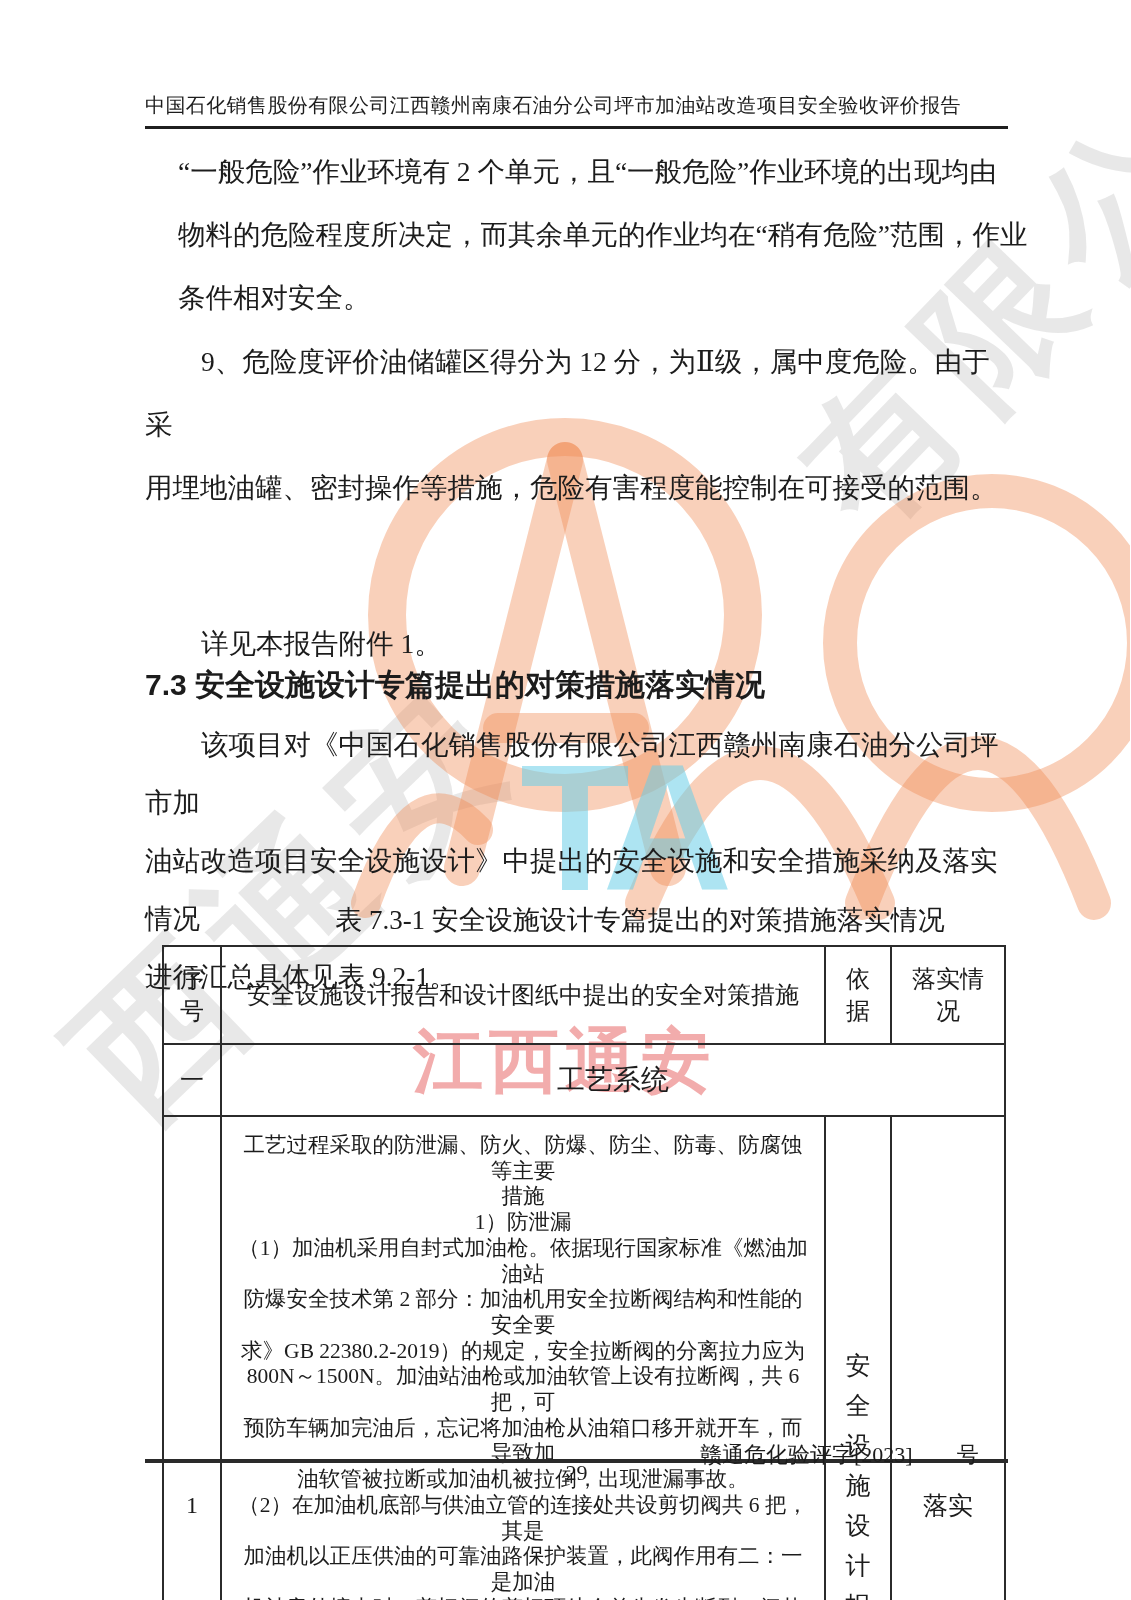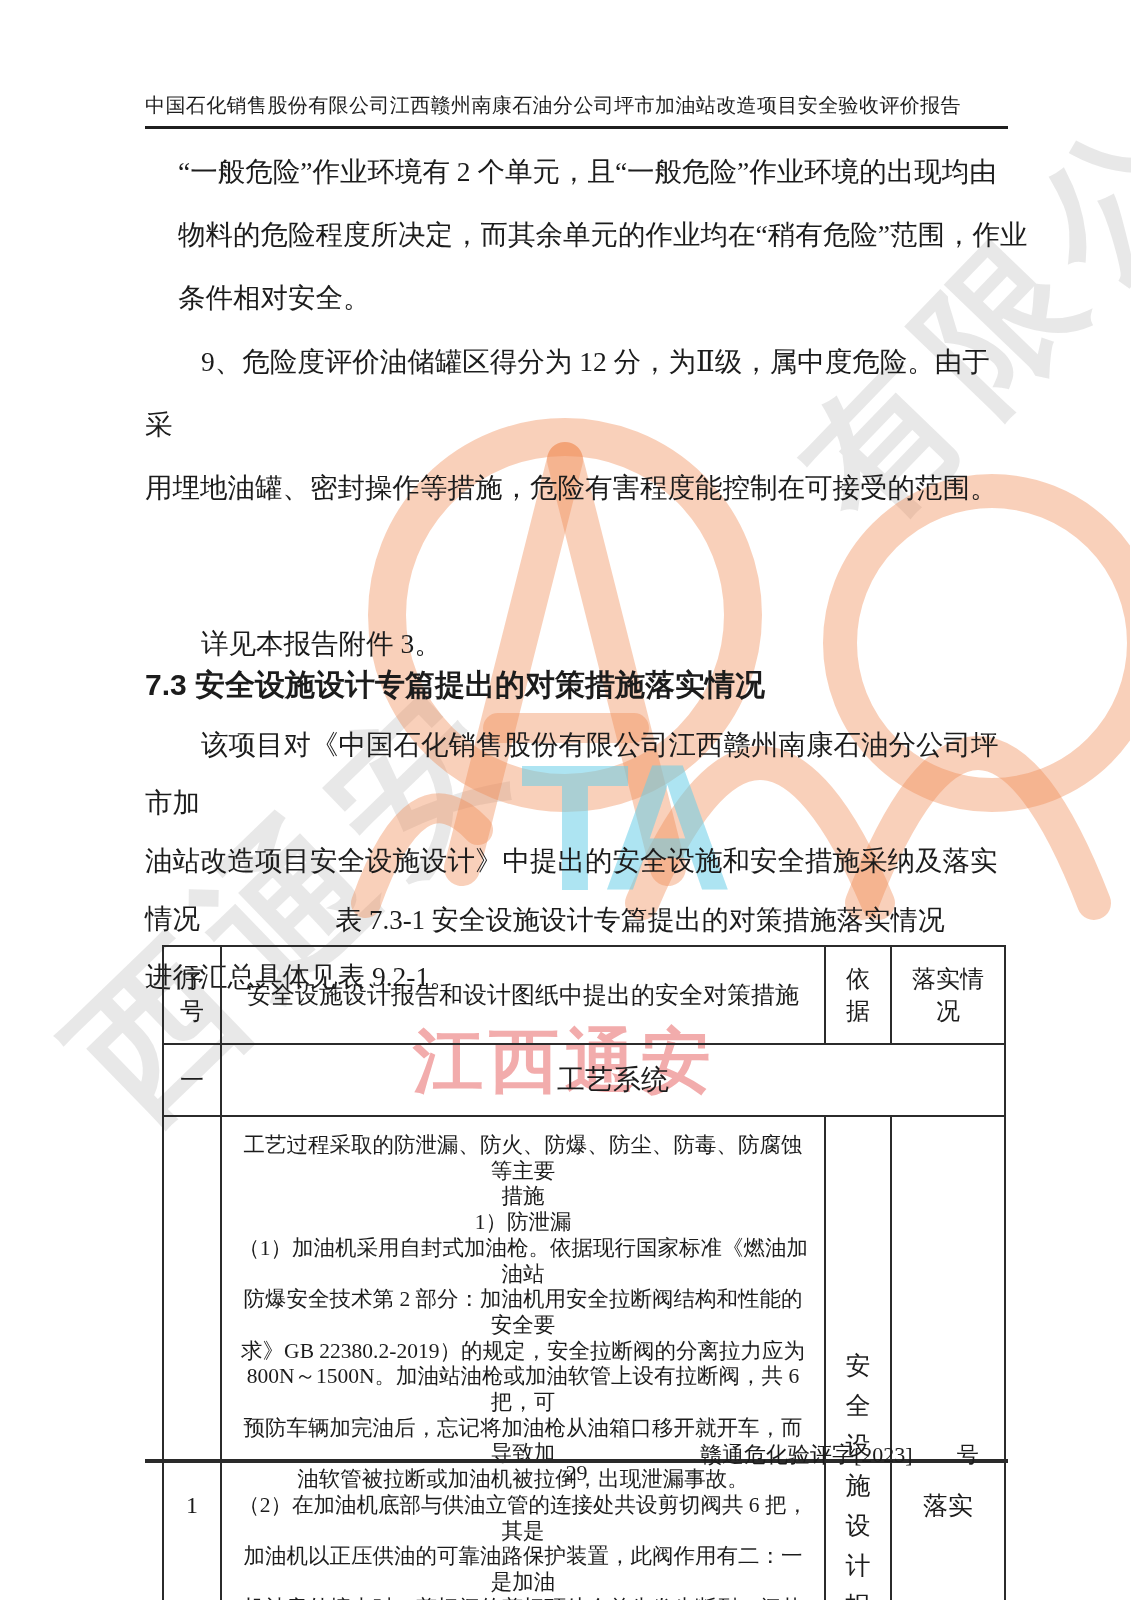--- a/index.html
+++ b/index.html
@@ -126,21 +126,21 @@
   <div class="wm wm-red">江西通安</div>
 
   <div class="abs doc-header">中国石化销售股份有限公司江西赣州南康石油分公司坪市加油站改造项目安全验收评价报告</div>
   <div class="abs header-rule"></div>
 
   <div class="abs para" style="top:140px;margin-left:33px;">“一般危险”作业环境有 2 个单元，且“一般危险”作业环境的出现均由
 物料的危险程度所决定，而其余单元的作业均在“稍有危险”范围，作业
 条件相对安全。</div>
   <div class="abs para indent" style="top:330px;">9、危险度评价油储罐区得分为 12 分，为Ⅱ级，属中度危险。由于采
 用埋地油罐、密封操作等措施，危险有害程度能控制在可接受的范围。</div>
-  <div class="abs para indent" style="top:612px;">详见本报告附件 3。</div>
+  <div class="abs para indent" style="top:612px;">详见本报告附件 1。</div>
 
   <div class="abs sec-heading">7.3 安全设施设计专篇提出的对策措施落实情况</div>
 
   <div class="abs para p5 indent" style="top:716px;">该项目对《中国石化销售股份有限公司江西赣州南康石油分公司坪市加
 油站改造项目安全设施设计》中提出的安全设施和安全措施采纳及落实情况
 进行汇总具体见表 9.2-1。</div>
 
   <div class="abs table-caption">表 7.3-1 安全设施设计专篇提出的对策措施落实情况</div>
 
   <table class="meas-table">

